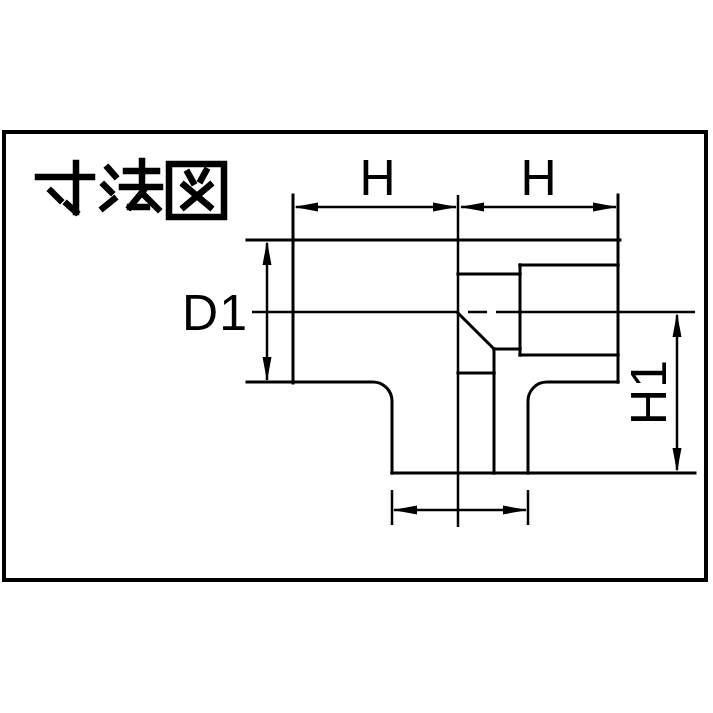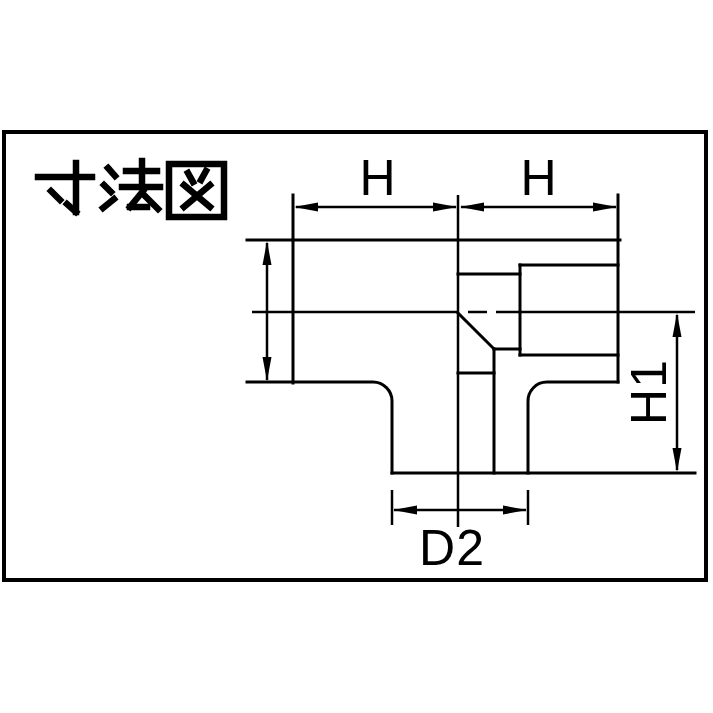--- a/index.html
+++ b/index.html
@@ -133,18 +133,18 @@
       <path d="M394,510 H526" stroke-width="2.5"></path>
       <polygon points="393,510 417,505.5 417,514.5" stroke="none"></polygon>
       <polygon points="527,510 503,505.5 503,514.5" stroke="none"></polygon>
     </g>
   </svg>
 
   <div class="dim-label center-x" style="left:378px;top:153px;">H</div>
 
   <div class="dim-label center-x" style="left:539px;top:153px;">H</div>
 
+  <div class="dim-label right-anchor" style="left:248px;top:288px;">D1</div>
 
   <div class="dim-label rot90" style="left:649px;top:392px;">H1</div>
 
-  <div class="dim-label center-x" style="left:452px;top:523px;">D2</div>
 
 </div>
 
 </body></html>

